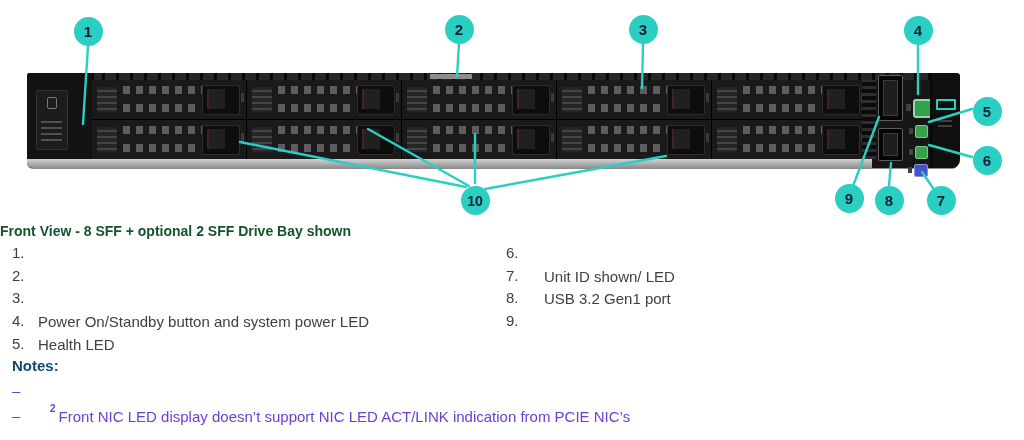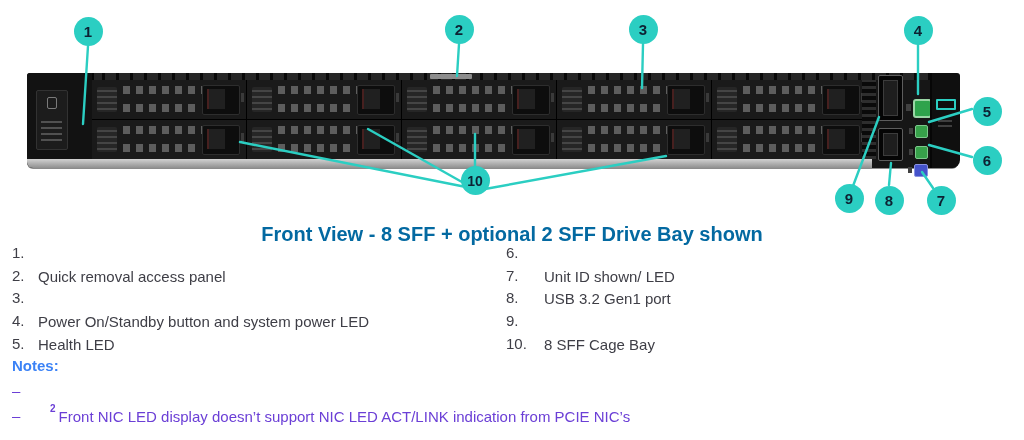--- a/index.html
+++ b/index.html
@@ -56,33 +56,33 @@
     border-radius:0 3px 8px 0;border-left:2px solid #060606;}
   .hl-rect{position:absolute;left:4px;top:26px;width:16px;height:7px;border:2px solid #2bcec2;border-radius:1px;}
   .right-ear::after{content:"";position:absolute;left:6px;top:46px;width:14px;height:8px;
     background:repeating-linear-gradient(0deg,#4a4a4a 0 2px,transparent 2px 5px);opacity:.8;}
   .lines{position:absolute;left:0;top:0;pointer-events:none;}
   .callout{position:absolute;width:29px;height:29px;border-radius:50%;background:#2bcec2;
     display:flex;align-items:center;justify-content:center;
     font-size:15px;font-weight:bold;color:#0d2233;}
   .callout.c10{font-size:14px;}
   
-  .caption{position:absolute;left:0;top:223px;width:1024px;text-align:center;
-    font-size:20px;font-weight:bold;color:#0369a1;}
+  .caption{position:absolute;left:0;top:223px;width:1024px;text-align:left;
+    font-size:14px;font-weight:bold;color:#14532d;}
   
   .legend{position:absolute;top:244px;font-size:15px;color:#3e3e46;}
   .legend-left{left:12px;width:480px;}
   .legend-right{left:506px;width:500px;}
   .legend .row{display:flex;height:22.7px;align-items:flex-start;}
   .legend-left .num{width:26px;flex:none;}
   .legend-right .num{width:38px;flex:none;}
   .sup{font-size:10px;vertical-align:super;color:#6b3fd6;font-weight:bold;position:relative;top:-4px;}
   .legend .sup{margin-left:4px;}
   
-  .notes-heading{position:absolute;left:12px;top:357px;font-size:15px;font-weight:bold;color:#3b82f6;}
+  .notes-heading{position:absolute;left:12px;top:357px;font-size:15px;font-weight:bold;color:#0c4a6e;}
   .note{position:absolute;left:12px;font-size:15px;color:#6b3fd6;display:flex;}
   .note .dash{width:38px;flex:none;}
   .note1{top:382px;}
   .note2{top:407px;}
   .note .sup{margin-right:3px;}
 </style>
 </head>
 <body>
 
 <div class="figure">
@@ -205,32 +205,31 @@
 
   <div class="callout" style="left:73.5px;top:16.5px">1</div>
   <div class="callout" style="left:444.5px;top:14.5px">2</div>
   <div class="callout" style="left:628.5px;top:14.5px">3</div>
   <div class="callout" style="left:903.5px;top:15.5px">4</div>
   <div class="callout" style="left:972.5px;top:96.5px">5</div>
   <div class="callout" style="left:972.5px;top:145.5px">6</div>
   <div class="callout" style="left:926.5px;top:185.5px">7</div>
   <div class="callout" style="left:874.5px;top:185.5px">8</div>
   <div class="callout" style="left:834.5px;top:183.5px">9</div>
-  <div class="callout c10" style="left:460.5px;top:166px">10</div>
+  <div class="callout c10" style="left:460.5px;top:186px">10</div>
 </div>
 
 <div class="caption">Front View - 8 SFF + optional 2 SFF Drive Bay shown</div>
 
 <div class="legend legend-left">
   <div class="row">
       <span class="num">1.</span>
     </div>
   <div class="row">
       <span class="num">2.</span>
-      <span><span>Quick removal access panel</span><span class="sup"></span></span>
     </div>
   <div class="row">
       <span class="num">3.</span>
     </div>
   <div class="row">
       <span class="num">4.</span>
       <span><span>Power On/Standby button and system power LED</span><span class="sup"></span></span>
     </div>
   <div class="row">
       <span class="num">5.</span>
@@ -245,24 +244,20 @@
   <div class="row">
       <span class="num">7.</span>
       <span><span>Unit ID shown/ LED</span><span class="sup"></span></span>
     </div>
   <div class="row">
       <span class="num">8.</span>
       <span><span>USB 3.2 Gen1 port</span><span class="sup"></span></span>
     </div>
   <div class="row">
       <span class="num">9.</span>
-    </div>
-  <div class="row">
-      <span class="num">10.</span>
-      <span><span>8 SFF Cage Bay</span><span class="sup"></span></span>
     </div>
 </div>
 
 <div class="notes-heading">Notes:</div>
 <div class="note note1">
   <span class="dash">–</span>
 </div>
 <div class="note note2">
   <span class="dash">–</span>
   <span><span class="sup">2</span><span>Front NIC LED display doesn’t support NIC LED ACT/LINK indication from PCIE NIC’s</span></span>

